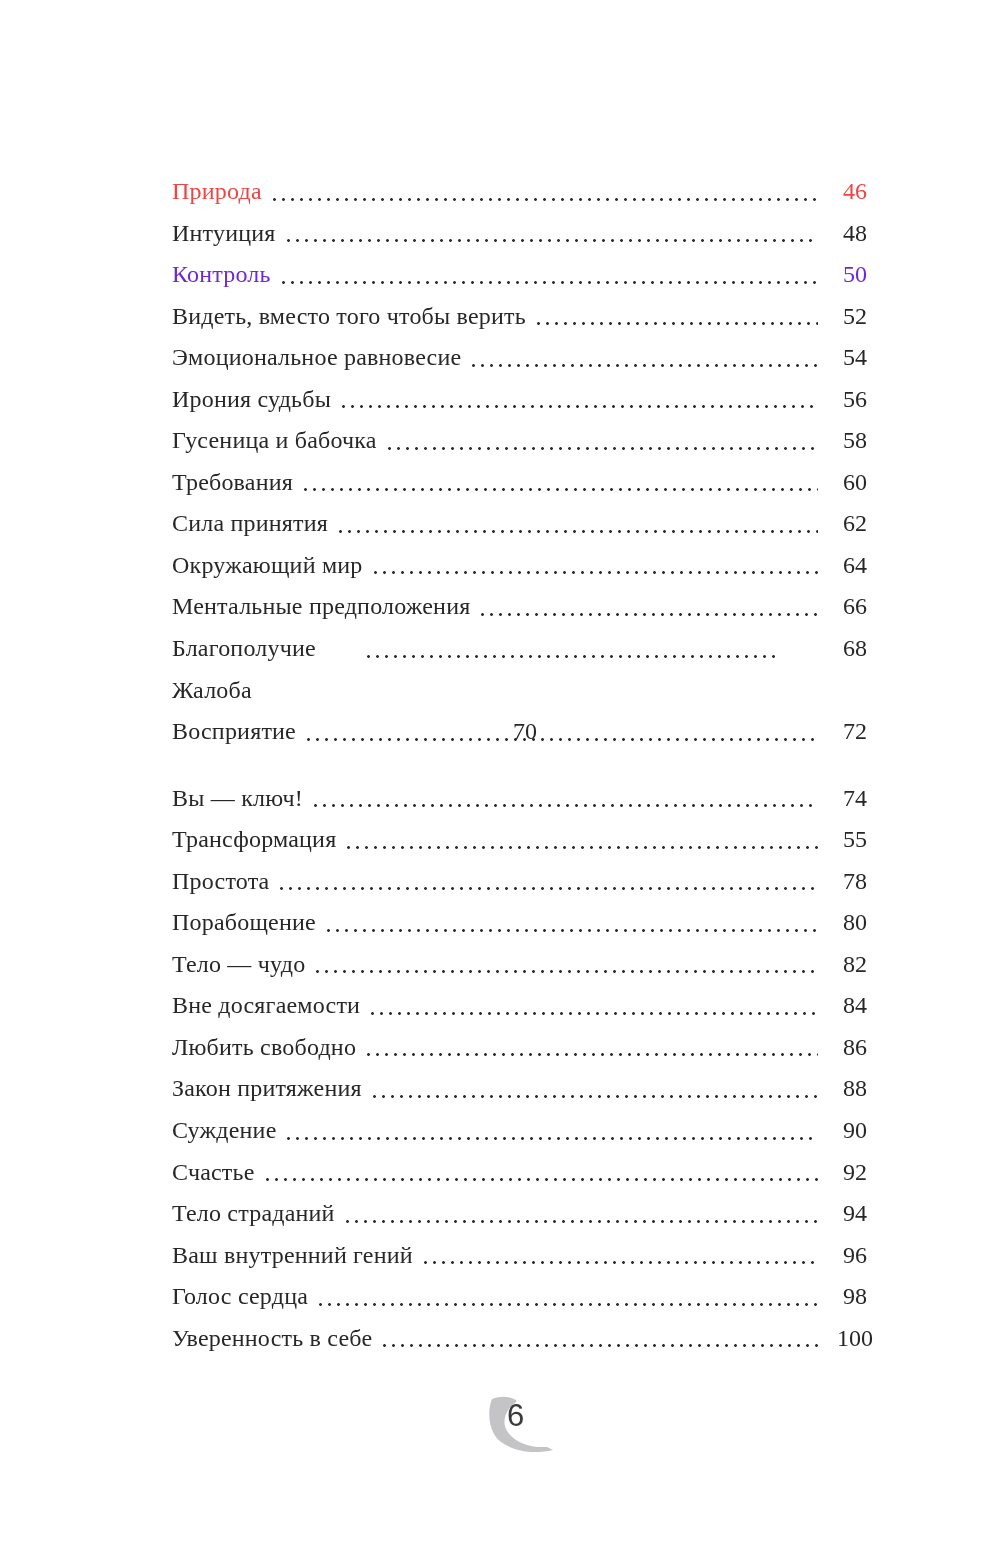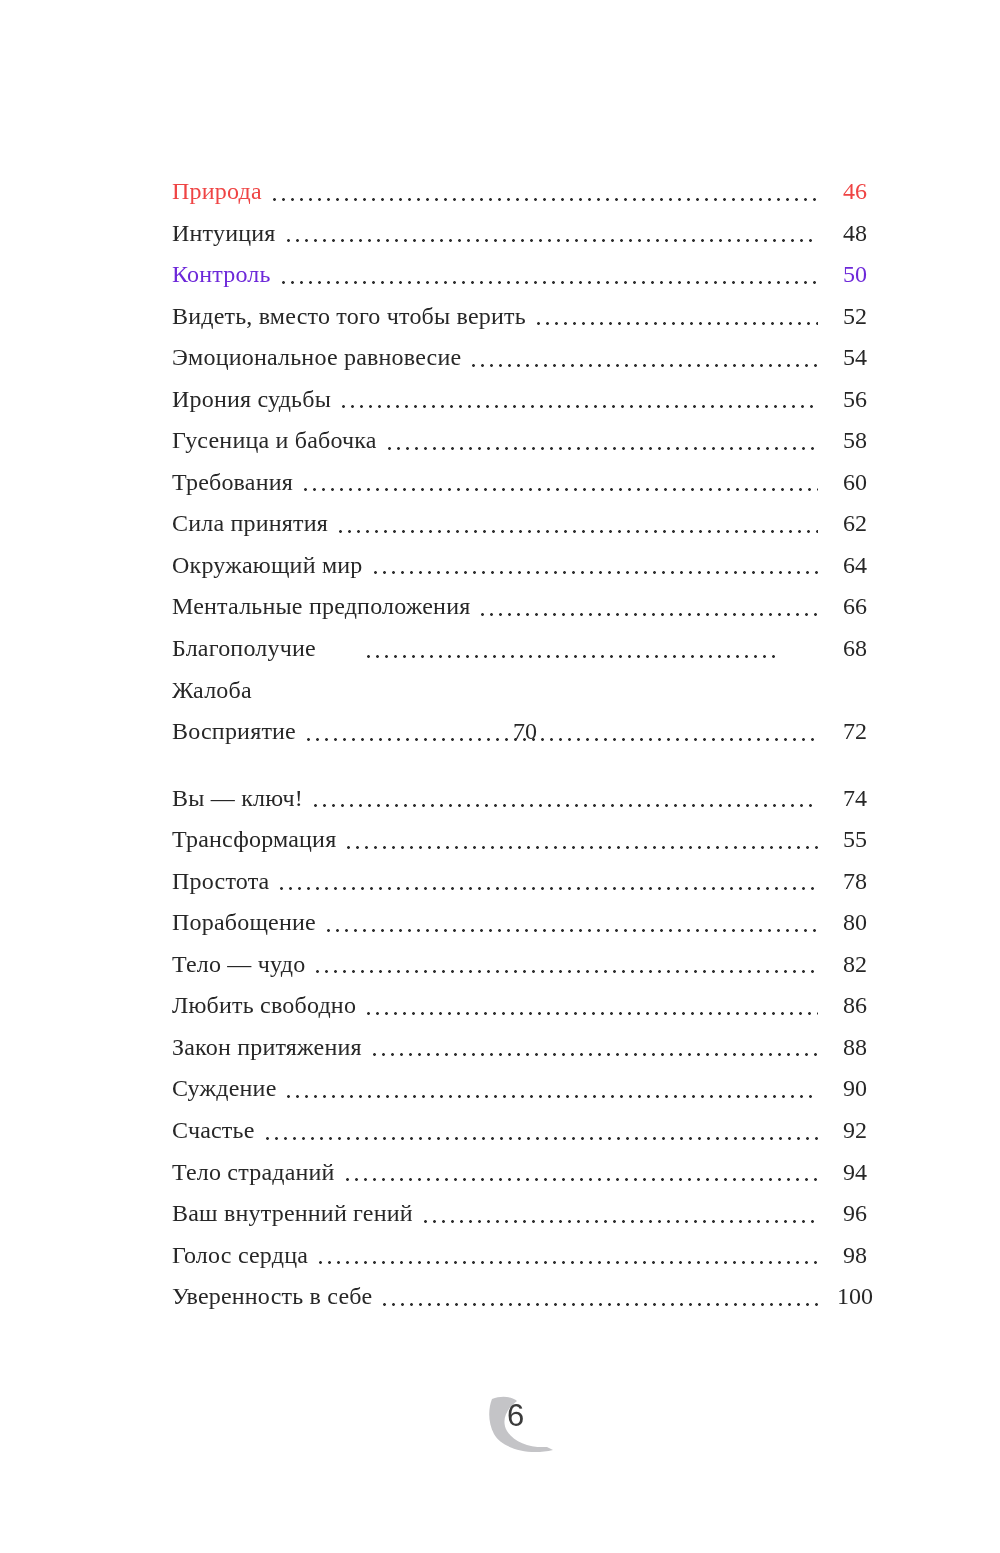--- a/index.html
+++ b/index.html
@@ -182,20 +182,25 @@
       <span class="toc-leader"></span>
       <span class="toc-page">80</span>
     </li>
 
     <li class="toc-row" style="color: rgb(39, 39, 39);">
       <span class="toc-title">Тело — чудо</span>
       <span class="toc-leader"></span>
       <span class="toc-page">82</span>
     </li>
 
+    <li class="toc-row" style="color: rgb(39, 39, 39);">
+      <span class="toc-title">Вне досягаемости</span>
+      <span class="toc-leader"></span>
+      <span class="toc-page">84</span>
+    </li>
 
     <li class="toc-row" style="color: rgb(39, 39, 39);">
       <span class="toc-title">Любить свободно</span>
       <span class="toc-leader"></span>
       <span class="toc-page">86</span>
     </li>
 
     <li class="toc-row" style="color: rgb(39, 39, 39);">
       <span class="toc-title">Закон притяжения</span>
       <span class="toc-leader"></span>

